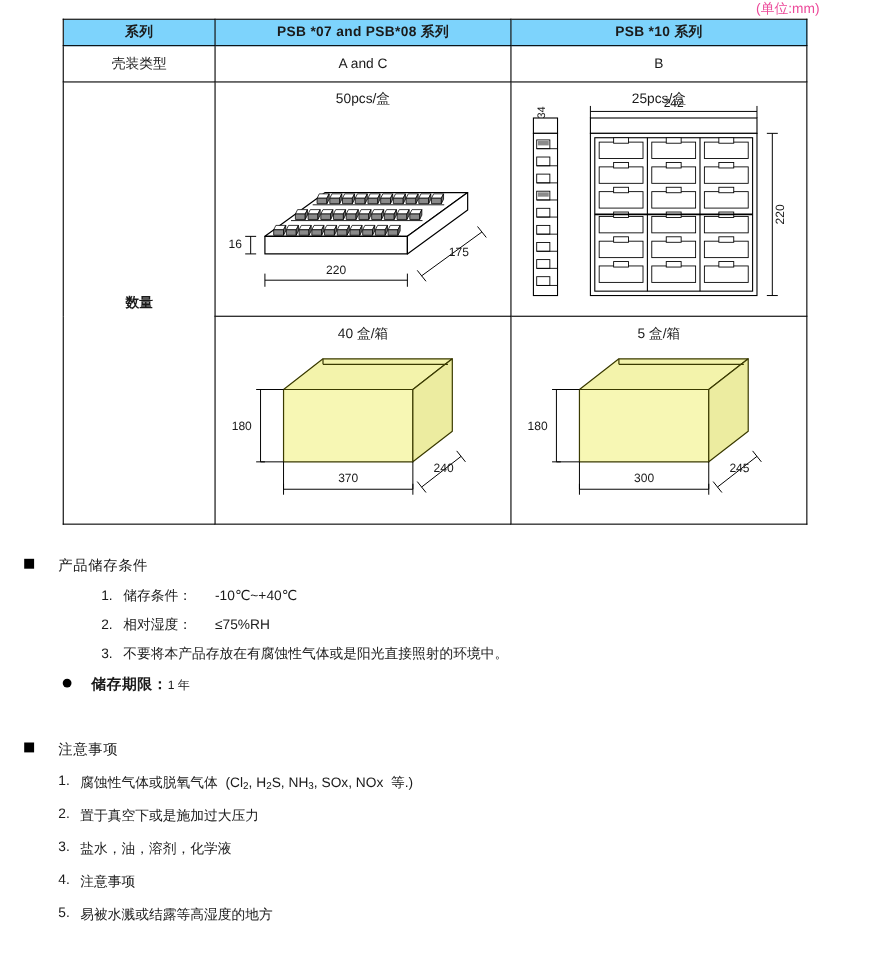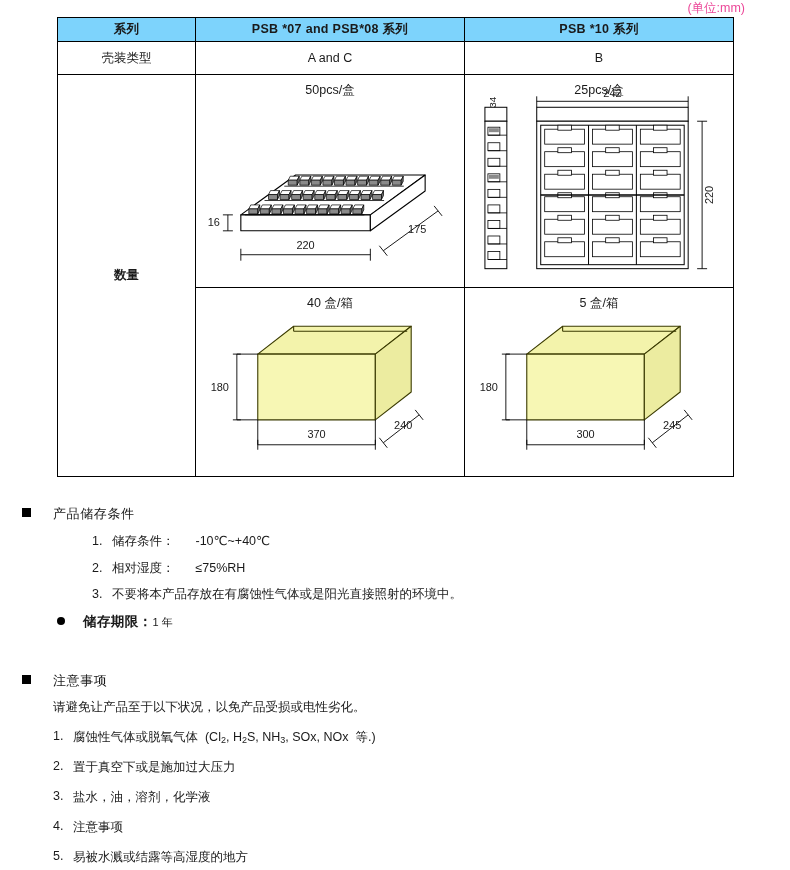--- a/index.html
+++ b/index.html
@@ -611,21 +611,20 @@
     <span class="dot-text"><span>储存期限：</span><span class="normal">1 年</span></span>
   </div>
 </div>
 
 <div class="section sec-caution">
   <div class="sq-head">
     <span class="sq-marker"></span>
     <span class="sq-title">注意事项</span>
   </div>
 
-  <div class="intro-line">请避免让产品至于以下状况，以免产品受损或电性劣化。</div>
 
   <div class="caution-num">
     <span class="num-idx">1.</span>
     <span class="num-body">
       <span>腐蚀性气体或脱氧气体</span>
       <span class="formula">&nbsp;(Cl<sub>2</sub>, H<sub>2</sub>S, NH<sub>3</sub>, SOx, NOx&nbsp; 等.)</span>
     </span>
   </div>
 
   <div class="caution-num">

